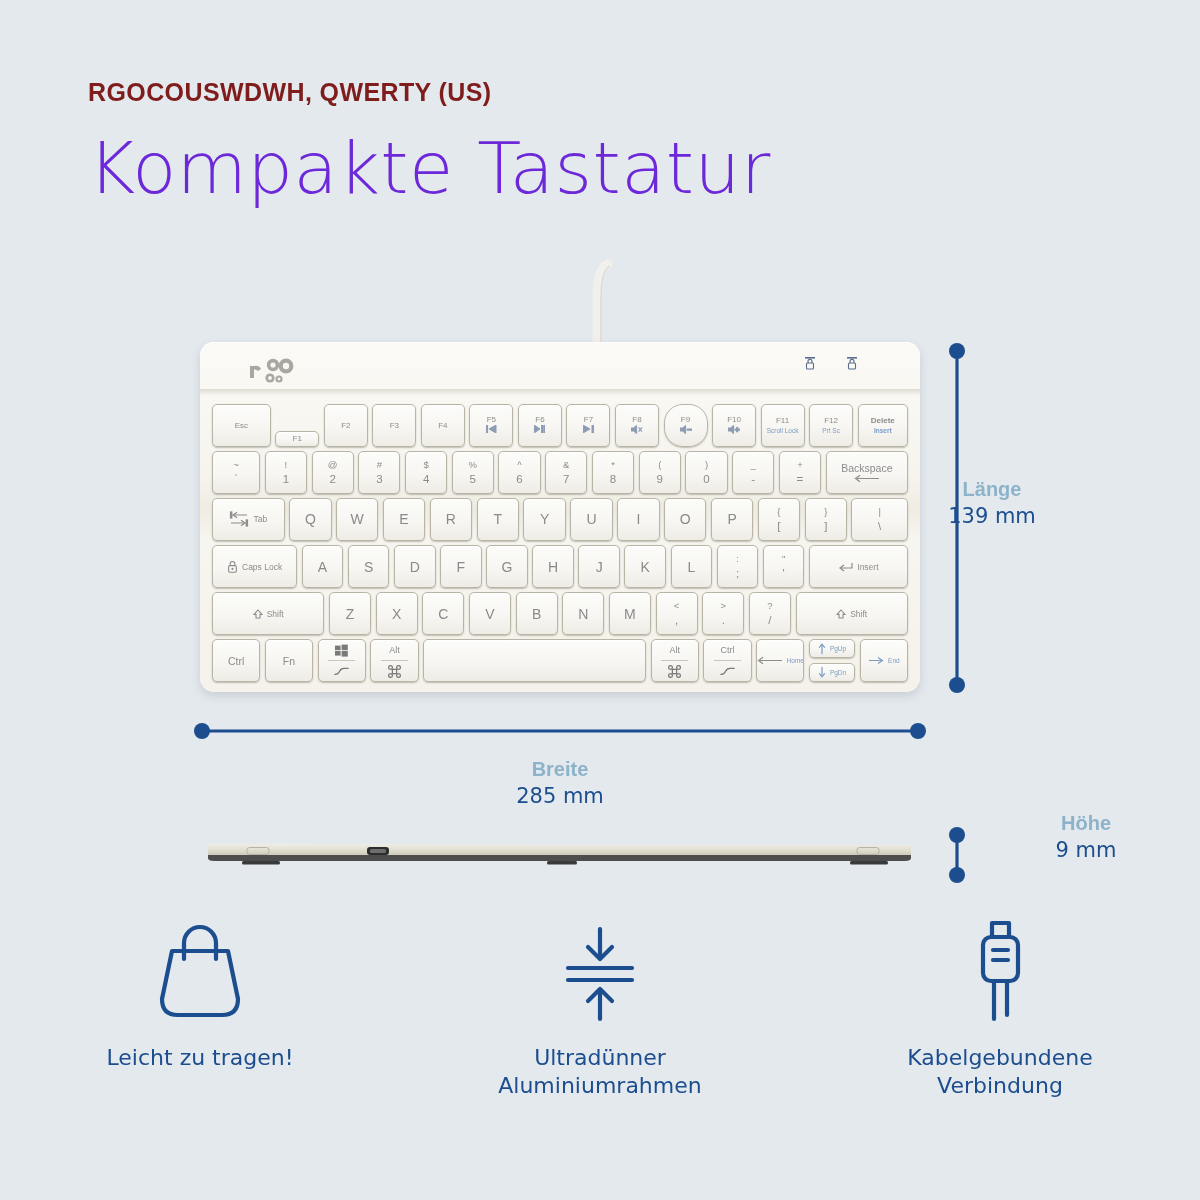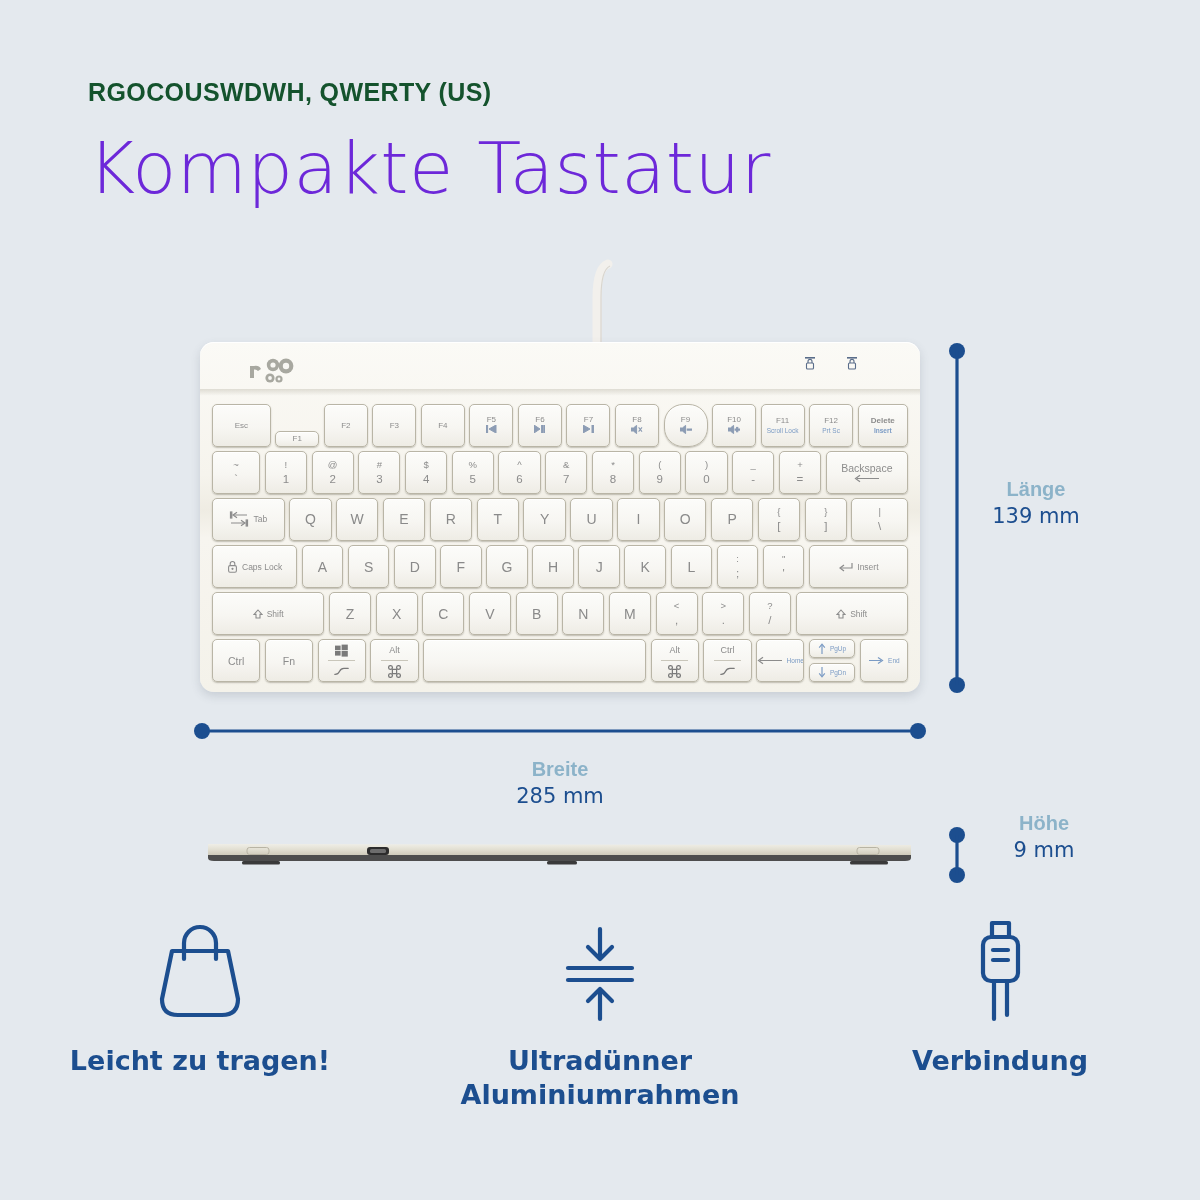--- a/index.html
+++ b/index.html
@@ -12,21 +12,21 @@
     overflow: hidden;
     position: relative;
   }
 
   
   #header { position: absolute; left: 88px; top: 78px; }
 
   #sku {
     font-size: 25px;
     font-weight: bold;
-    color: #14532d;
+    color: #7f1d1d;
     letter-spacing: 0.4px;
   }
 
   #title {
     font-size: 72px;
     font-weight: 300;
     color: #6d28d9;
     letter-spacing: 0.5px;
     margin-top: 24px;
     line-height: 1.05;
@@ -124,21 +124,21 @@
   #features {
     position: absolute; left: 0; top: 918px; width: 1200px;
     display: flex;
   }
   .feat { flex: 1 1 0; display: flex; flex-direction: column;
           align-items: center; }
   .feat-ico { height: 110px; display: flex; align-items: center;
               justify-content: center; }
   .feat-txt {
     margin-top: 16px; text-align: center; color: #1c4e8f;
-    font-size: 27px; font-weight: 700; line-height: 1.25;
+    font-size: 22px; font-weight: 400; line-height: 1.25;
     font-family: "DejaVu Sans", sans-serif;
   }
 </style>
 </head>
 <body>
 
 <div id="header">
   <div id="sku">RGOCOUSWDWH, QWERTY (US)</div>
   <div id="title">Kompakte Tastatur</div>
 </div>
@@ -562,21 +562,21 @@
         </div>
       </div>
     </div>
 </div>
 
 <svg style="position:absolute;left:944px;top:342px;width:26px;height:352px" viewBox="0 0 26 352">
   <circle cx="13" cy="9" r="8" fill="#1c4e8f"></circle>
   <circle cx="13" cy="343" r="8" fill="#1c4e8f"></circle>
   <line x1="13" y1="9" x2="13" y2="343" stroke="#1c4e8f" stroke-width="3.2"></line>
 </svg>
-<div class="dim-label" style="left:956px;top:478px;width:160px">
+<div class="dim-label" style="left:912px;top:478px;width:160px">
   <div class="dim-name">Länge</div>
   <div class="dim-val">139 mm</div>
 </div>
 
 <svg style="position:absolute;left:192px;top:720px;width:736px;height:22px" viewBox="0 0 736 22">
   <circle cx="10" cy="11" r="8" fill="#1c4e8f"></circle>
   <circle cx="726" cy="11" r="8" fill="#1c4e8f"></circle>
   <line x1="10" y1="11" x2="726" y2="11" stroke="#1c4e8f" stroke-width="3.2"></line>
 </svg>
 <div class="dim-label" style="left:480px;top:758px;width:160px">
@@ -602,21 +602,21 @@
   <rect x="655" y="7.5" width="22" height="7" rx="2.5" fill="none" stroke="#b8b4a4" stroke-width="1"></rect>
   <rect x="165" y="7" width="22" height="8" rx="3" fill="#2c2c2c"></rect>
   <rect x="168" y="9" width="16" height="4" rx="1.6" fill="#6d6d6d"></rect>
 </svg>
 
 <svg style="position:absolute;left:944px;top:826px;width:26px;height:58px" viewBox="0 0 26 58">
   <circle cx="13" cy="9" r="8" fill="#1c4e8f"></circle>
   <circle cx="13" cy="49" r="8" fill="#1c4e8f"></circle>
   <line x1="13" y1="9" x2="13" y2="49" stroke="#1c4e8f" stroke-width="3.2"></line>
 </svg>
-<div class="dim-label" style="left:964px;top:812px;width:160px">
+<div class="dim-label" style="left:1006px;top:812px;width:160px">
   <div class="dim-name">Höhe</div>
   <div class="dim-val">9 mm</div>
 </div>
 
 <div id="features">
 
   <div class="feat">
     <div class="feat-ico">
       <svg width="100" height="105" viewBox="0 0 100 105">
         <g fill="none" stroke="#1c4e8f" stroke-width="4.2" stroke-linejoin="round" stroke-linecap="round">
@@ -656,17 +656,18 @@
           <rect x="42" y="4" width="17" height="14"></rect>
           <rect x="33" y="18" width="35" height="44" rx="8"></rect>
           <line x1="43" y1="31" x2="58" y2="31"></line>
           <line x1="43" y1="41" x2="58" y2="41"></line>
           <path d="M44 62 V74 M57 62 V74"></path>
           <path d="M44 74 V100 M57 74 V96"></path>
         </g>
       </svg>
     </div>
     <div class="feat-txt">
+        <span style="display:block">Kabelgebundene</span>
         <span style="display:block">Verbindung</span>
       </div>
   </div>
 
 </div>
 
 </body></html>

